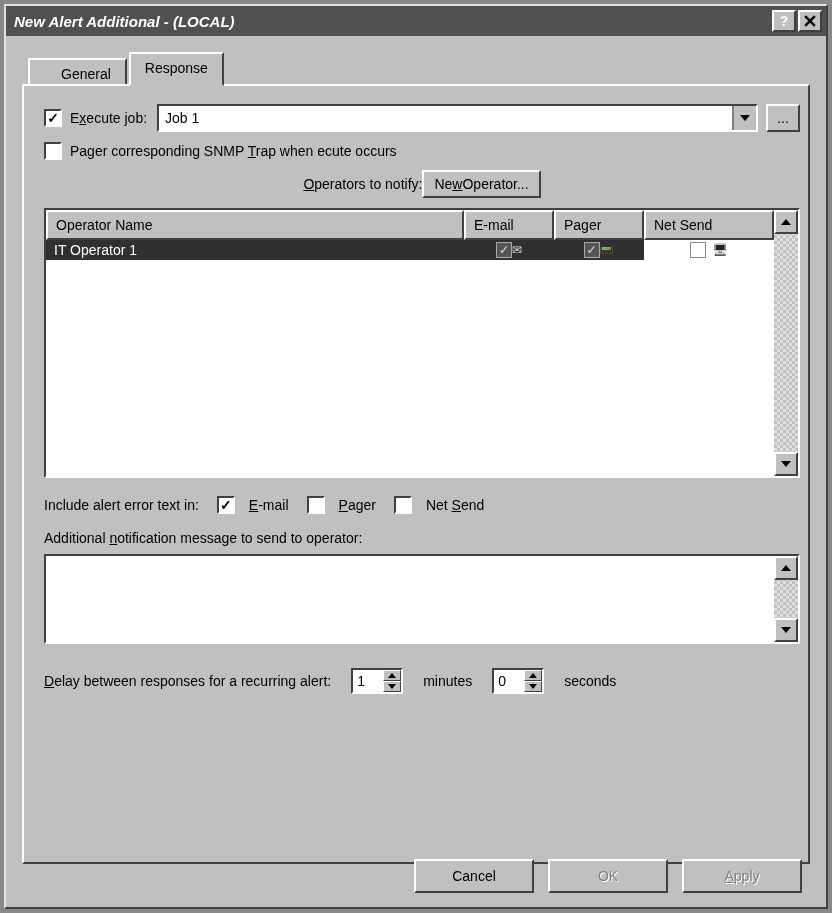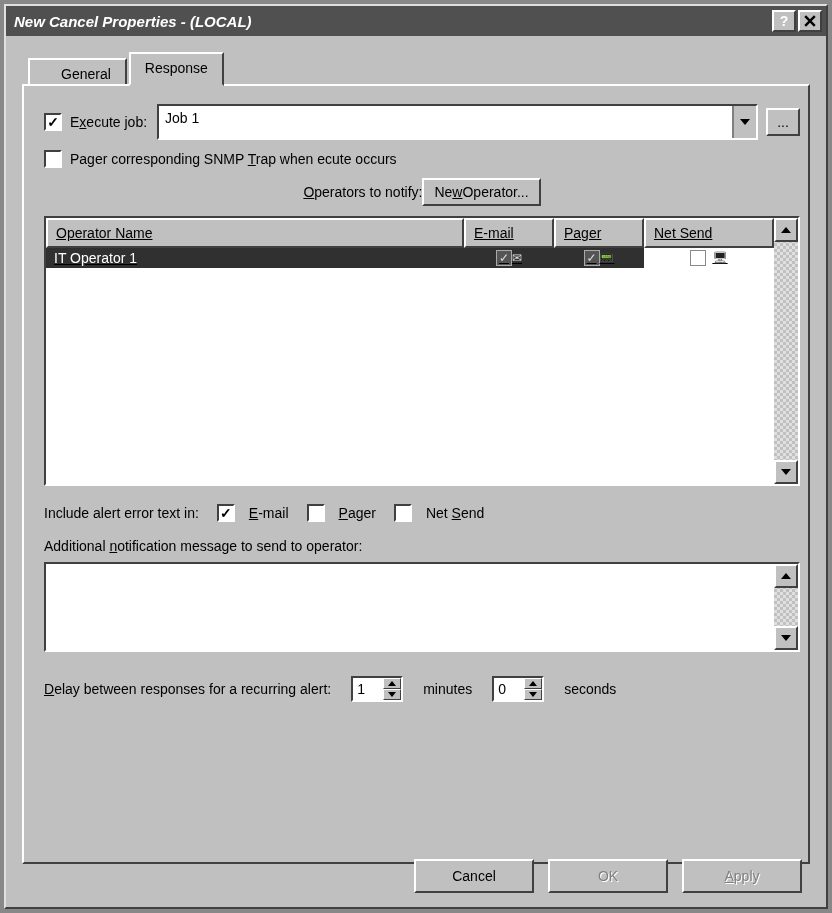--- a/index.html
+++ b/index.html
@@ -105,21 +105,21 @@
     background:#fff;
     display:inline-flex;align-items:center;justify-content:center;
     margin-right:8px;
     font-size:14px;
     cursor:pointer;
   }
   .chkbox.checked::after{ content:"✓"; font-weight:bold; }
 
   .combo {
     flex:1;
-    height:36px;
+    height:28px;
     display:flex;
     border:2px solid;
     border-color:#404040 #fff #fff #404040;
     background:#fff;
     margin-right:8px;
   }
   .combo-text{
     flex:1; padding:4px 6px; font-size:14px;
   }
   .combo-btn{
@@ -142,21 +142,20 @@
   }
   .ellipsis-btn{ width:34px; }
 
   .grid-wrap{
     margin-top:6px;
     border:2px solid;
     border-color:#404040 #fff #fff #404040;
     height:270px;
     display:flex;
     background:#fff;
-    text-decoration:underline;
   }
   .grid-main{flex:1;display:flex;flex-direction:column;}
   .grid-head{
     display:flex;
     background:#c0c0c0;
     height:30px;
     flex-shrink:0;
   }
   .gh{
     border:2px solid;
@@ -236,21 +235,21 @@
   .dlg-btns .btn{width:120px;justify-content:center;height:34px;}
   .btn.disabled{color:#808080;text-shadow:1px 1px 0 #fff;}
 
   svg.tri{fill:#000;}
 </style>
 </head>
 <body>
 
 <div class="window">
   <div class="titlebar">
-    <div class="title">New Cancel Properties - (LOCAL)</div>
+    <div class="title">New Alert Additional - (LOCAL)</div>
     <div class="winbtn">?</div>
     <div class="winbtn">
       <svg width="12" height="12" viewBox="0 0 10 10">
           <path d="M1 1 L9 9 M9 1 L1 9" stroke="#000" stroke-width="2"></path>
         </svg>
     </div>
   </div>
 
   <div class="client">
 

